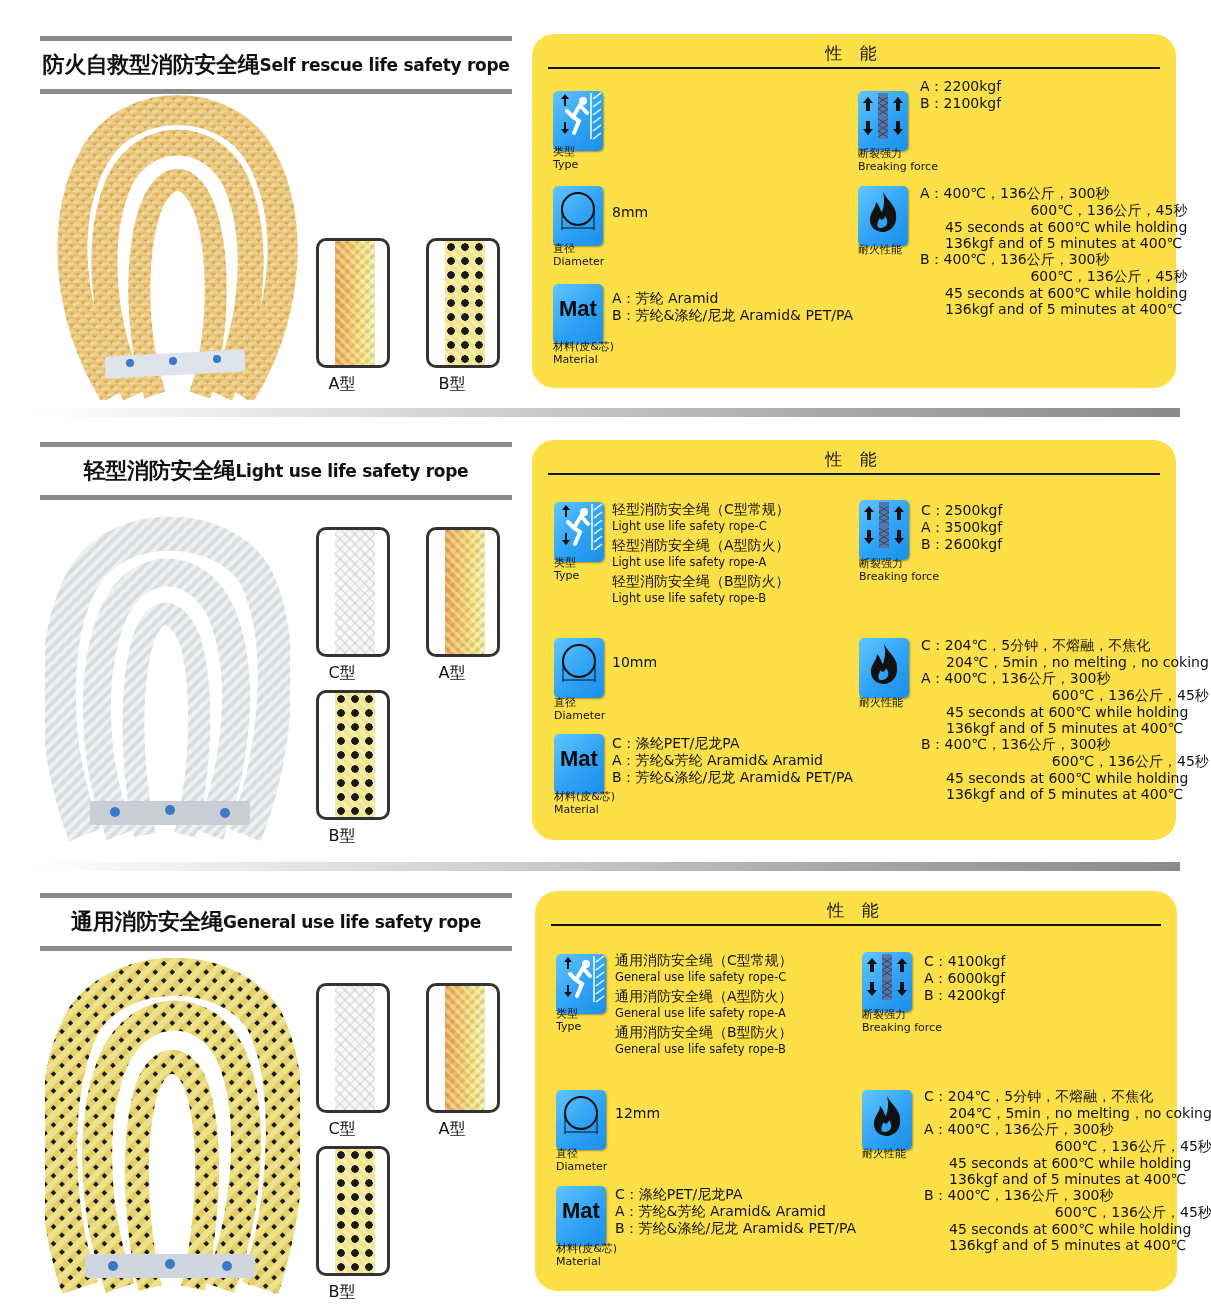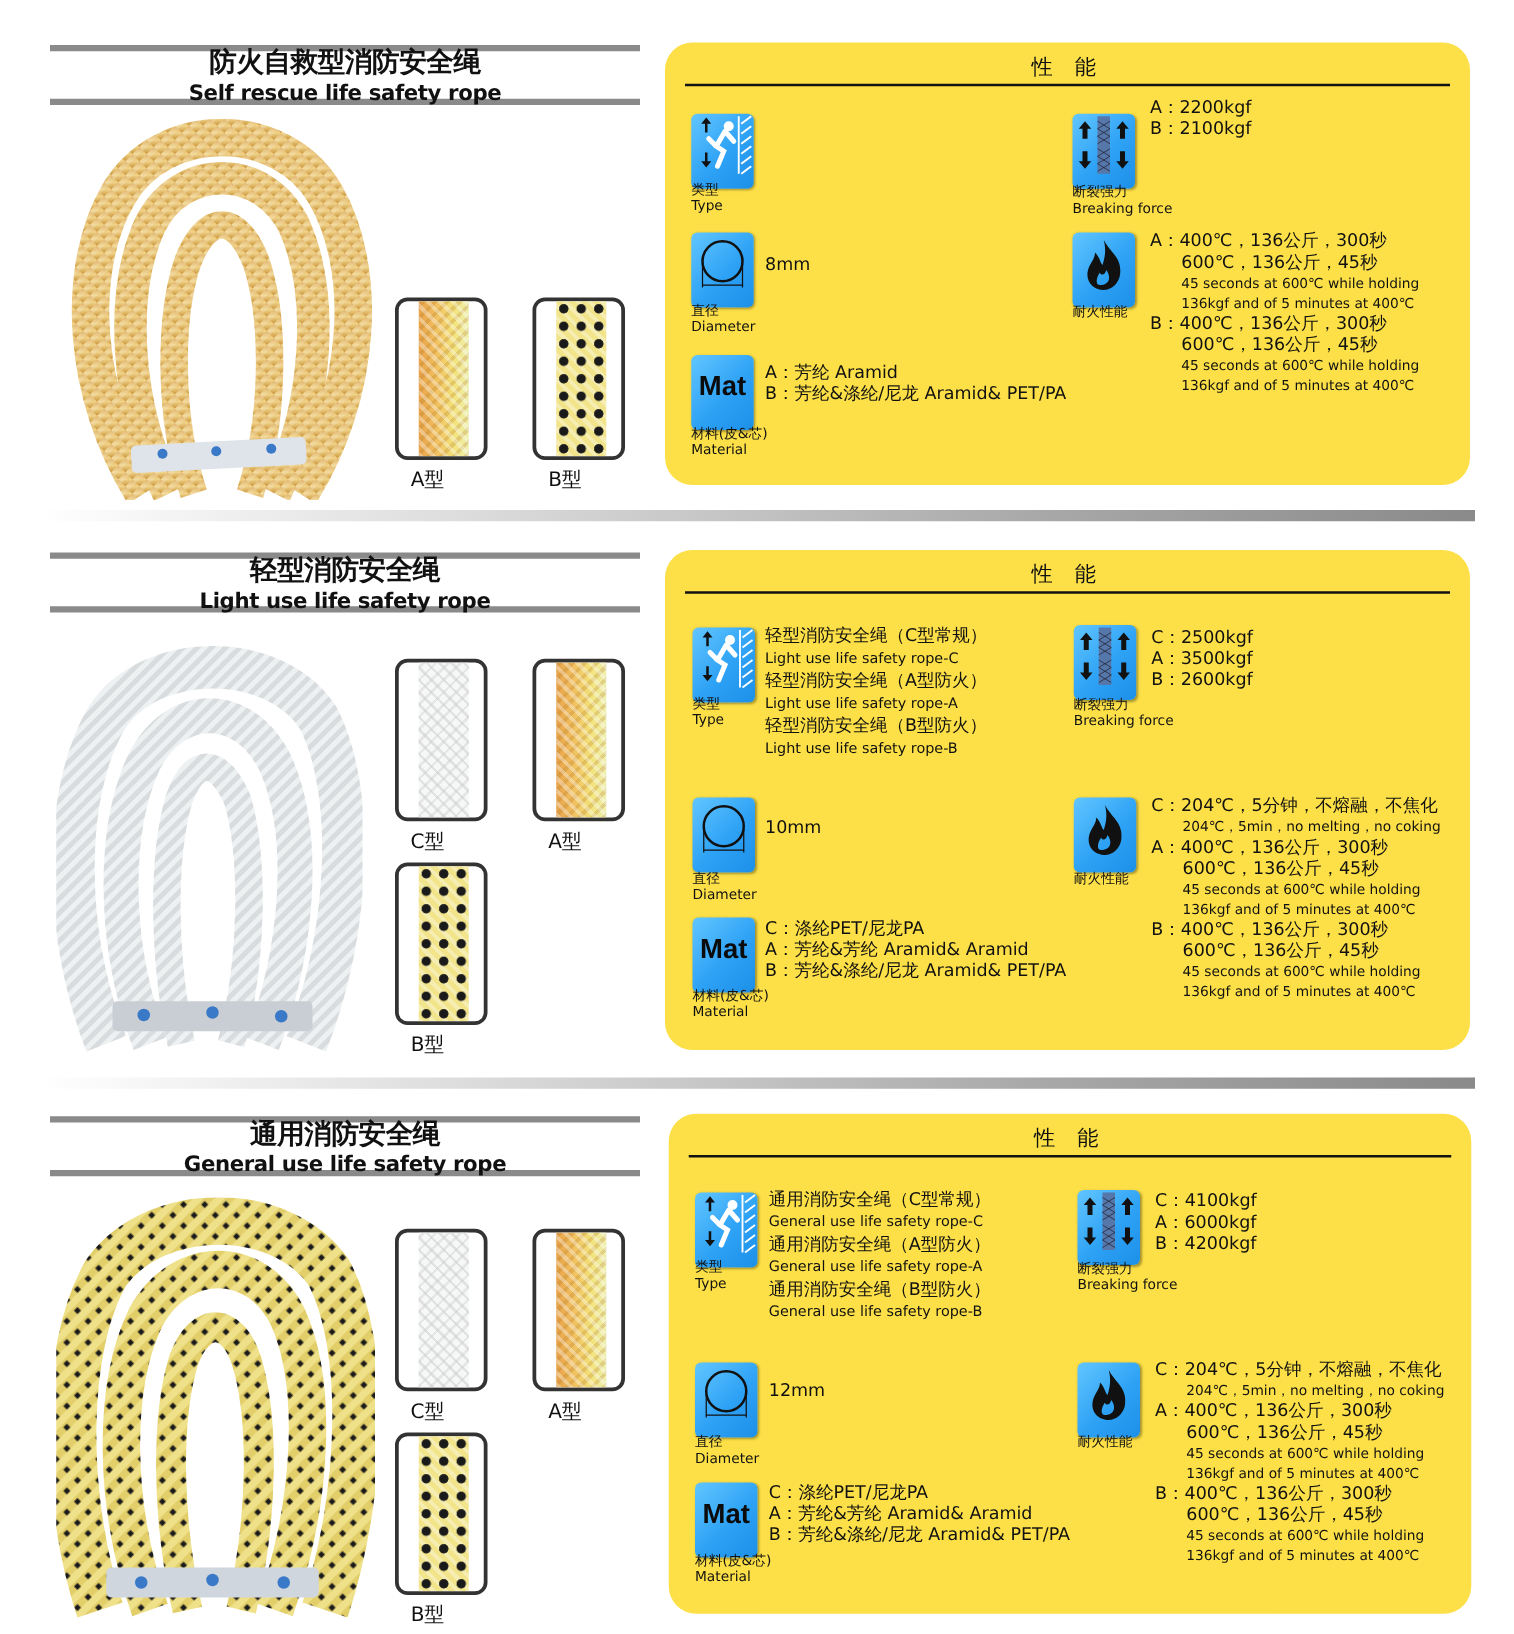--- a/index.html
+++ b/index.html
@@ -5,22 +5,22 @@
   * { box-sizing: border-box; margin: 0; padding: 0; }
   body {
     width: 1211px; height: 1307px; background: #ffffff;
     font-family: "DejaVu Sans", "Liberation Sans", sans-serif;
     color: #111; position: relative; overflow: hidden;
   }
   .section { position: absolute; left: 0; width: 1211px; }
   .title-block { position: absolute; left: 40px; width: 472px; }
   .title-rule { height: 5px; background: #8a8a8a; width: 100%; }
   .title-text {
-    height: 38px; display: flex; align-items: center; justify-content: center;
-    font-weight: bold; white-space: nowrap; letter-spacing: -0.3px; flex-direction: column;
+    height: 48px; display: flex; align-items: center; justify-content: center;
+    font-weight: bold; white-space: nowrap; letter-spacing: -0.3px;
   }
   .title-text .cn { font-size: 22px; }
   .title-text .en { font-size: 17px; }
   .coil { position: absolute; }
   .coil svg { display: block; }
   .swatch-wrap { position: absolute; text-align: center; width: 52px; }
   .swatch {
     width: 74px; height: 130px; border: 3px solid #333; border-radius: 10px;
     background: #fff; position: relative; overflow: hidden;
   }
@@ -46,22 +46,22 @@
   .icon-box {
     position: absolute; width: 50px; height: 60px; border-radius: 5px;
     background: linear-gradient(135deg, #62c6ff 0%, #2ea2f5 55%, #1c8fe8 100%);
     box-shadow: 1px 1px 2px rgba(0,0,0,0.35);
   }
   .icon-box svg { position: absolute; left: 0; top: 0; }
   .icon-cap { position: absolute; font-size: 11px; line-height: 13px; white-space: nowrap; }
   .val { position: absolute; white-space: nowrap; }
   .l-big { font-size: 14px; line-height: 17px; }
   .l-sm { font-size: 11.5px; line-height: 16px; }
-  .l-ind { padding-left: 25px; }
-  .l-ind-sm { padding-left: 25px; font-size: 11px; line-height: 16px; }
+  .l-ind { padding-left: 25px; text-align: right; }
+  .l-ind-sm { padding-left: 25px; font-size: 14px; line-height: 16px; }
   .sep {
     position: absolute; left: 30px; width: 1150px; height: 9px;
     background: linear-gradient(90deg, #ffffff 0%, #dcdcdc 30%, #a8a8a8 70%, #8a8a8a 100%);
   }
   .mat-text { position: absolute; left: 0; top: 0; width: 50px; height: 50px; display: flex; align-items: center; justify-content: center; font-weight: bold; font-size: 22px; color: #0b0b0b; font-family: "Liberation Sans", sans-serif; }
 </style>
 </head>
 <body>
 
 <div class="section" style="top:0;height:410px;">

